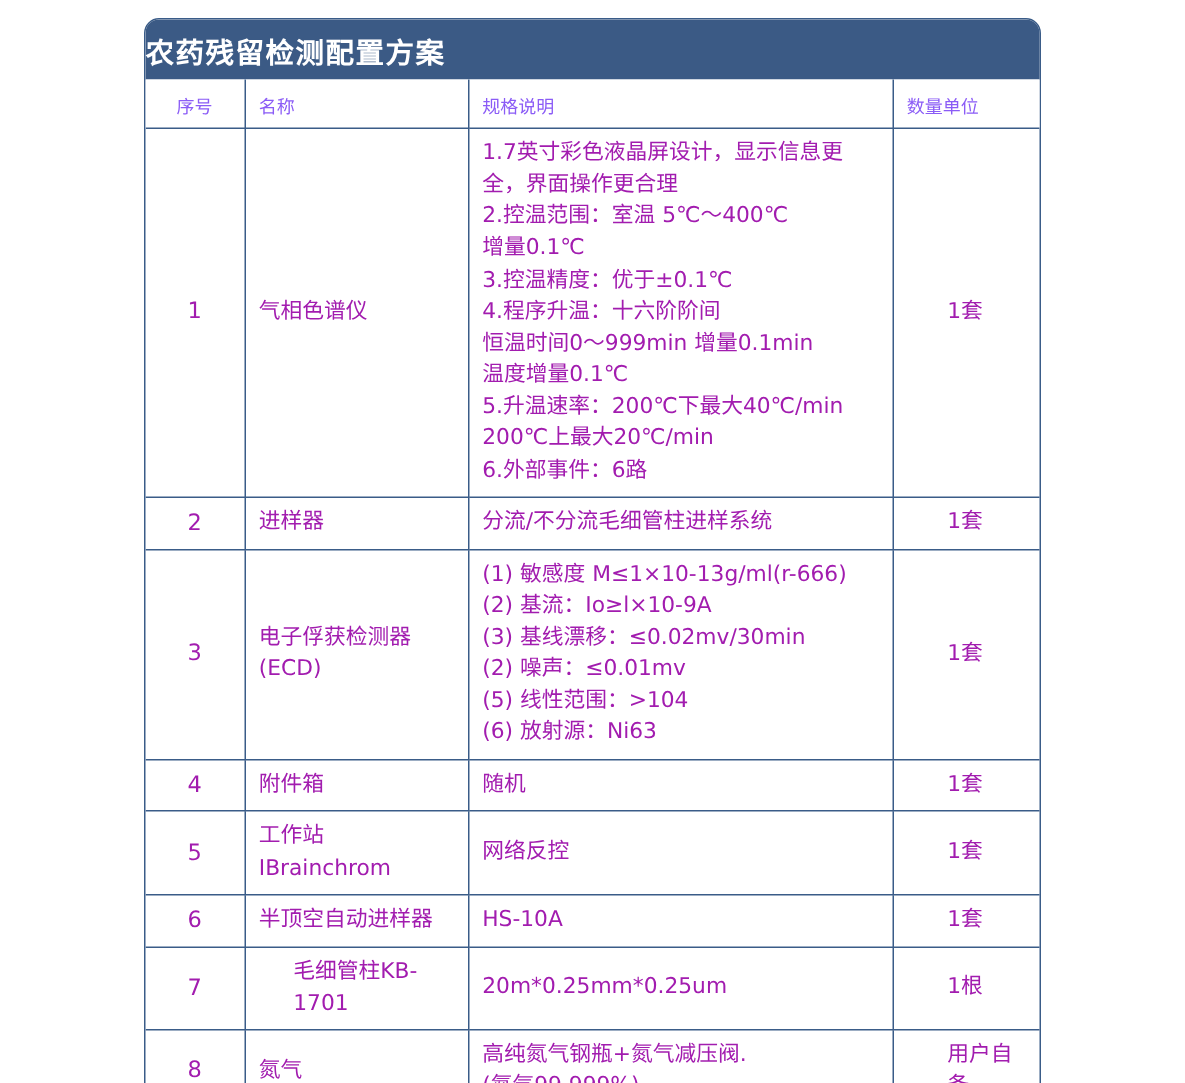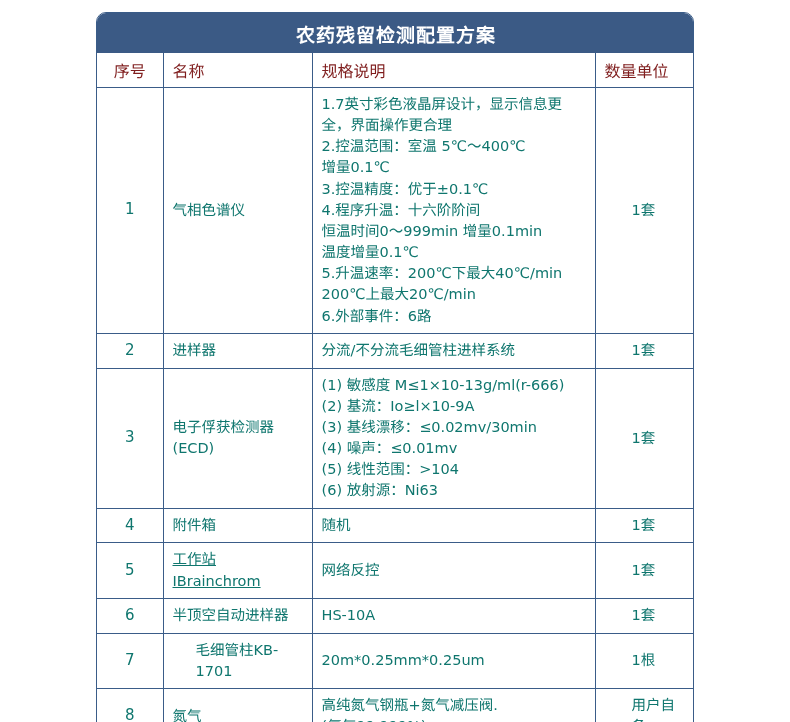--- a/index.html
+++ b/index.html
@@ -37,52 +37,51 @@
 
   table.spec-table {
     border-collapse: collapse;
     width: 100%;
     table-layout: fixed;
   }
 
   .title-row td {
     background: #3b5a85;
     color: #ffffff;
-    text-align: center;
     font-size: 19px;
     font-weight: bold;
     letter-spacing: 1px;
     height: 40px;
     padding: 0;
     border: none;
   }
 
   .head-row th {
     background: #ffffff;
-    color: #7f1d1d;
-    font-size: 16px;
+    color: #8b5cf6;
+    font-size: 12px;
     font-weight: normal;
     text-align: left;
     padding: 5px 9px;
     height: 22px;
     border: 1px solid #3a5c88;
     border-top: none;
     vertical-align: middle;
   }
   .head-row th.c-no { text-align: center; }
   .head-row th:first-child { border-left: none; }
   .head-row th:last-child { border-right: none; }
 
   td.cell {
     border: 1px solid #3a5c88;
     padding: 6px 9px;
     font-size: 14.5px;
     line-height: 1.46;
     vertical-align: middle;
-    color: #0f766e;
+    color: #a21caf;
     word-break: break-word;
   }
   td.cell:first-child { border-left: none; }
   td.cell:last-child { border-right: none; padding-left: 36px; }
   tr:last-child td.cell { border-bottom: none; }
 
   td.c-no {
     text-align: center;
     font-size: 15px;
   }
@@ -153,40 +152,40 @@
           </tr>
           <tr>
             <td class="cell c-no">3</td>
             <td class="cell c-name" style="white-space: pre-line;">电子俘获检测器
 (ECD)</td>
             <td class="cell c-spec">
               <div class="spec-lines">
                 <div>(1) 敏感度 M≤1×10-13g/ml(r-666)</div>
                 <div>(2) 基流：Io≥l×10-9A</div>
                 <div>(3) 基线漂移：≤0.02mv/30min</div>
-                <div>(4) 噪声：≤0.01mv</div>
+                <div>(2) 噪声：≤0.01mv</div>
                 <div>(5) 线性范围：&gt;104</div>
                 <div>(6) 放射源：Ni63</div>
               </div>
             </td>
             <td class="cell c-qty">1套</td>
           </tr>
           <tr>
             <td class="cell c-no">4</td>
             <td class="cell c-name" style="white-space: pre-line;">附件箱</td>
             <td class="cell c-spec">
               <div class="spec-lines">
                 <div>随机</div>
               </div>
             </td>
             <td class="cell c-qty">1套</td>
           </tr>
           <tr>
             <td class="cell c-no">5</td>
-            <td class="cell c-name" style="white-space: pre-line; text-decoration: underline;">工作站IBrainchrom</td>
+            <td class="cell c-name" style="white-space: pre-line;">工作站IBrainchrom</td>
             <td class="cell c-spec">
               <div class="spec-lines">
                 <div>网络反控</div>
               </div>
             </td>
             <td class="cell c-qty">1套</td>
           </tr>
           <tr>
             <td class="cell c-no">6</td>
             <td class="cell c-name" style="white-space: pre-line; margin-top: 32px;">半顶空自动进样器</td>

